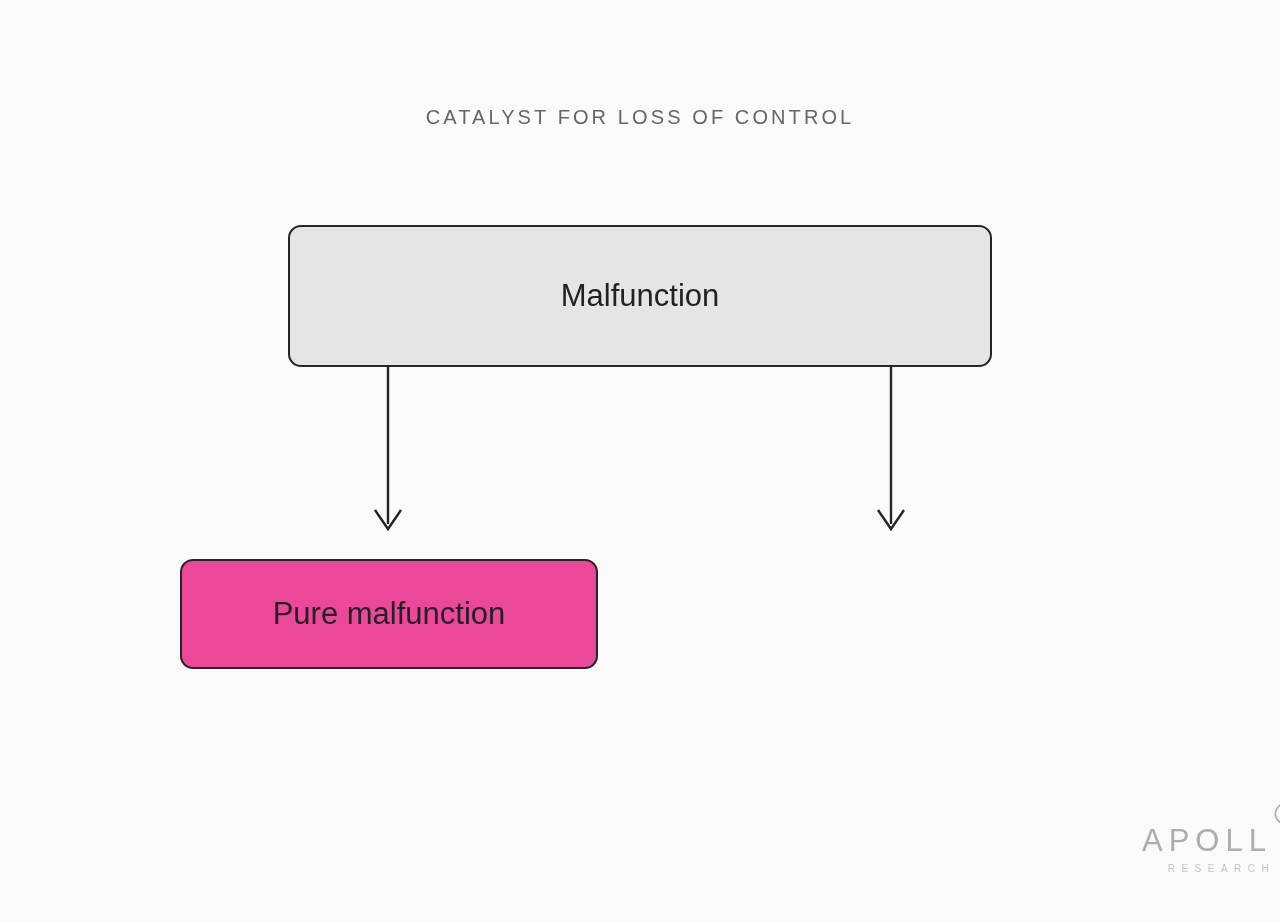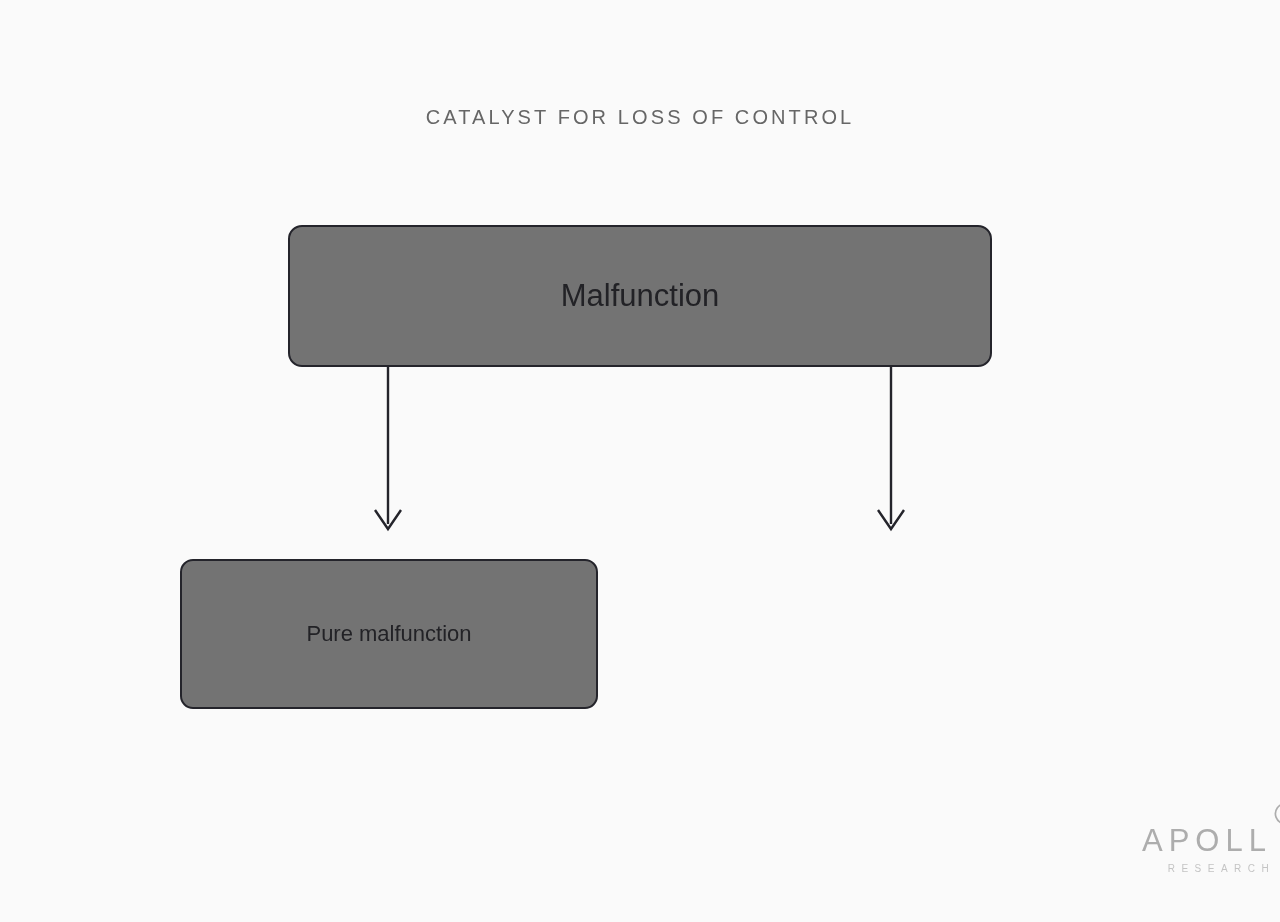--- a/index.html
+++ b/index.html
@@ -47,29 +47,28 @@
     text-align: center;
     color: #222226;
     font-weight: 400;
     line-height: 1.2;
   }
   .node-root {
     left: 288px;
     top: 225px;
     width: 704px;
     height: 142px;
-    background: #737373;
+    background: #e5e5e5;
     font-size: 31px;
-    border-radius: 14px;
   }
   .node-leaf {
-    background: #737373;
-    font-size: 22px;
+    background: #ec4899;
+    font-size: 31px;
     width: 418px;
-    height: 150px;
+    height: 110px;
     top: 559px;
   }
   .node-leaf-left  { left: 180px; }
   .node-leaf-right { left: 684px; }
 
   
   #edges {
     position: absolute;
     left: 0;
     top: 0;

